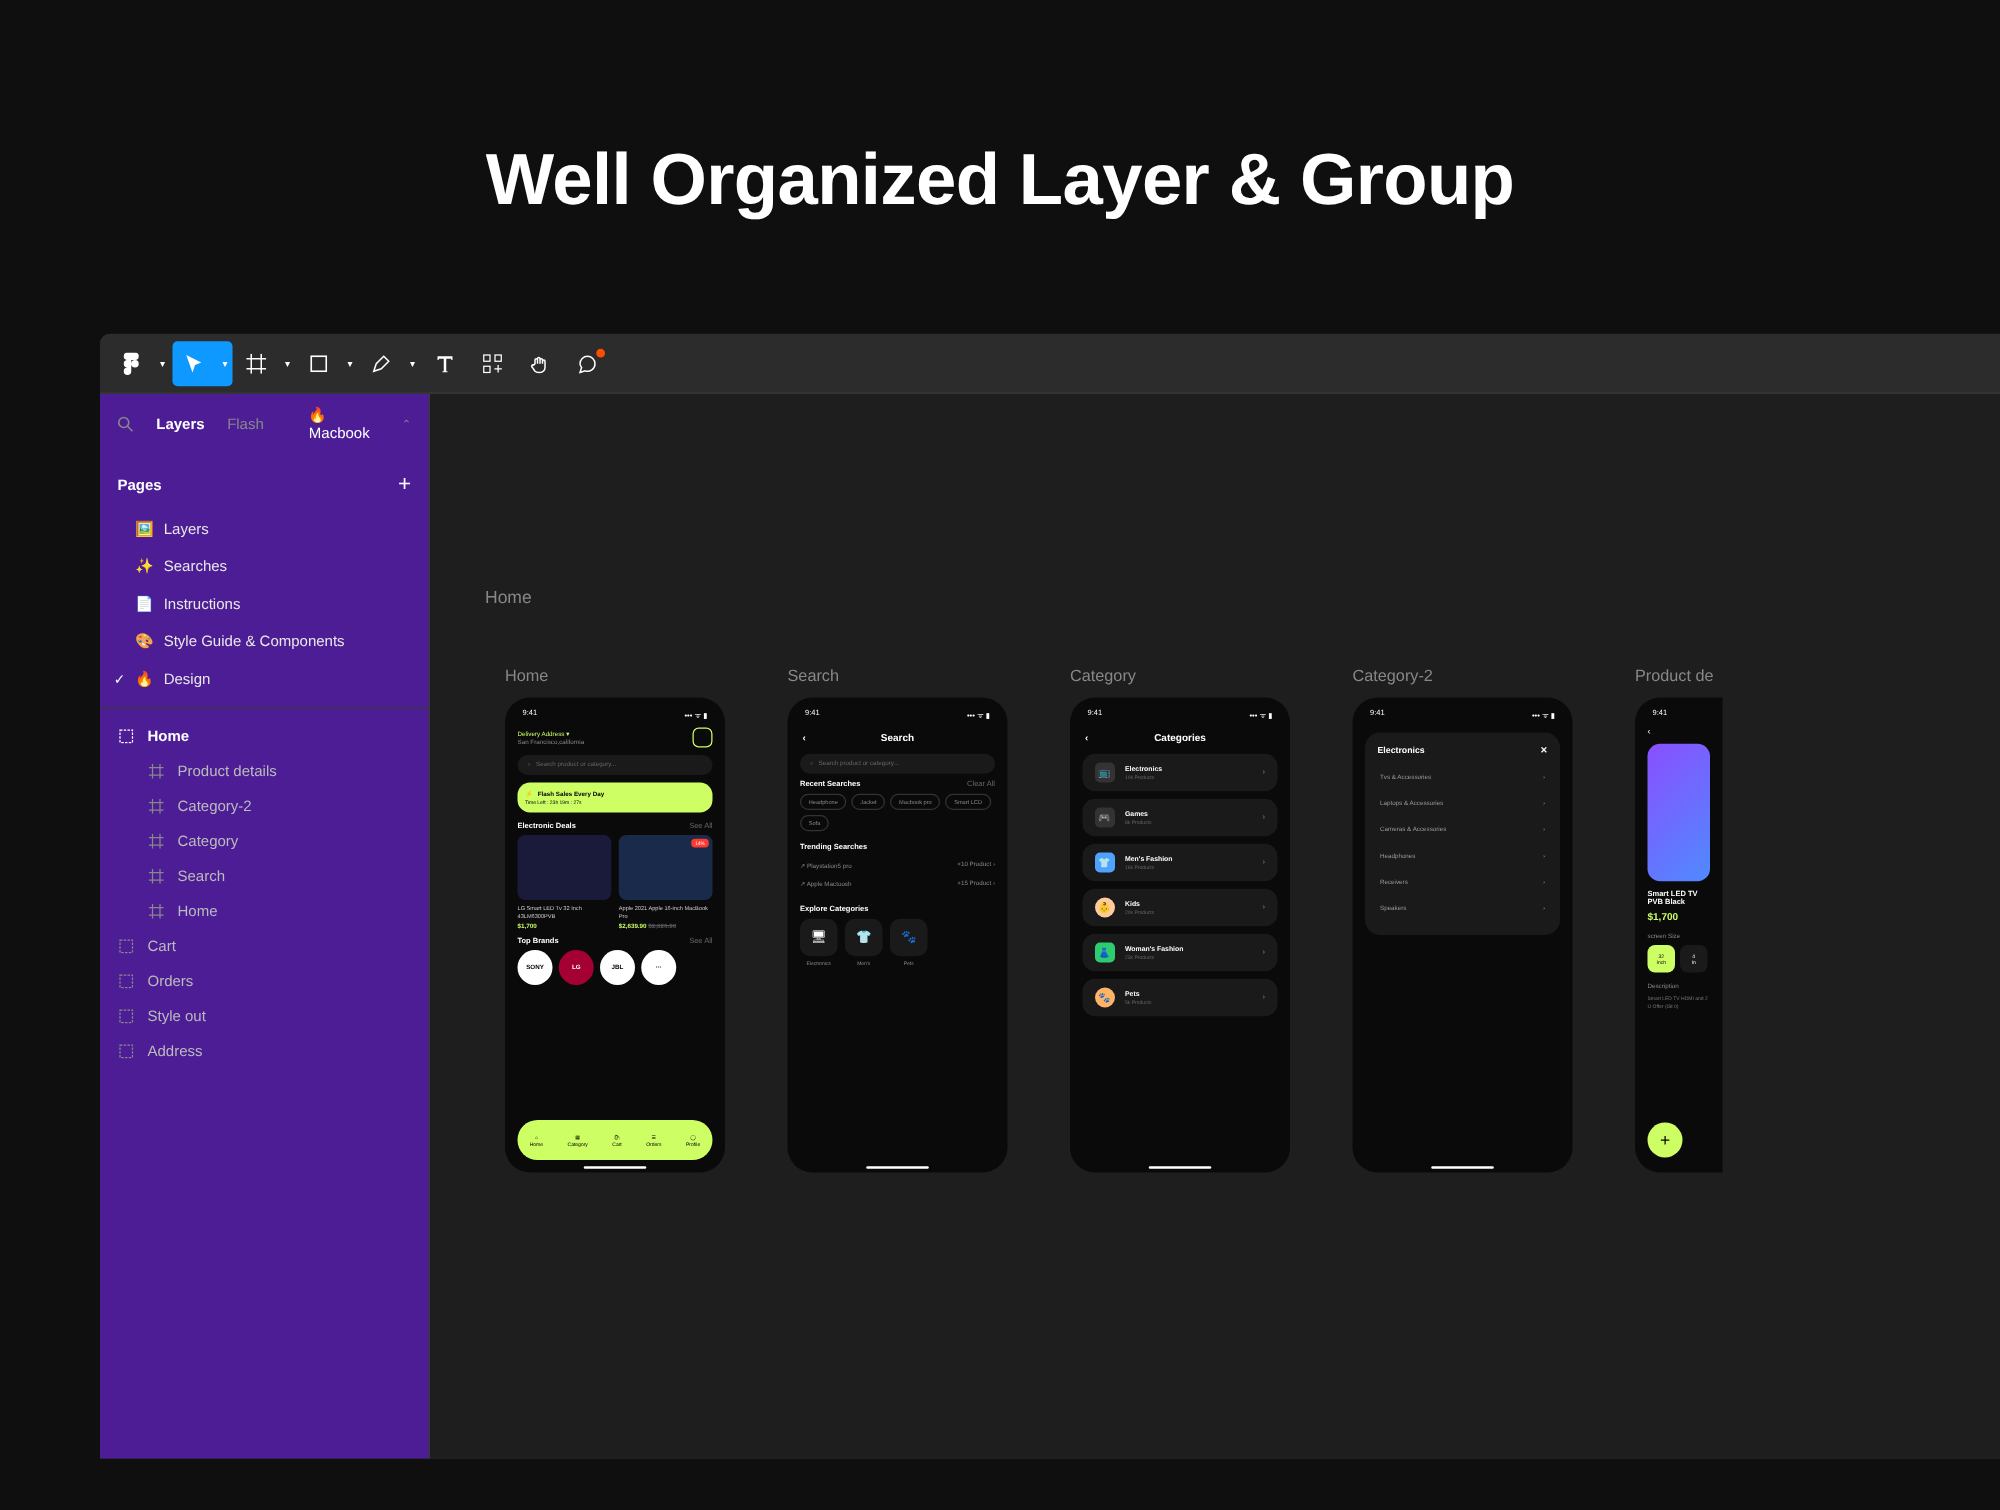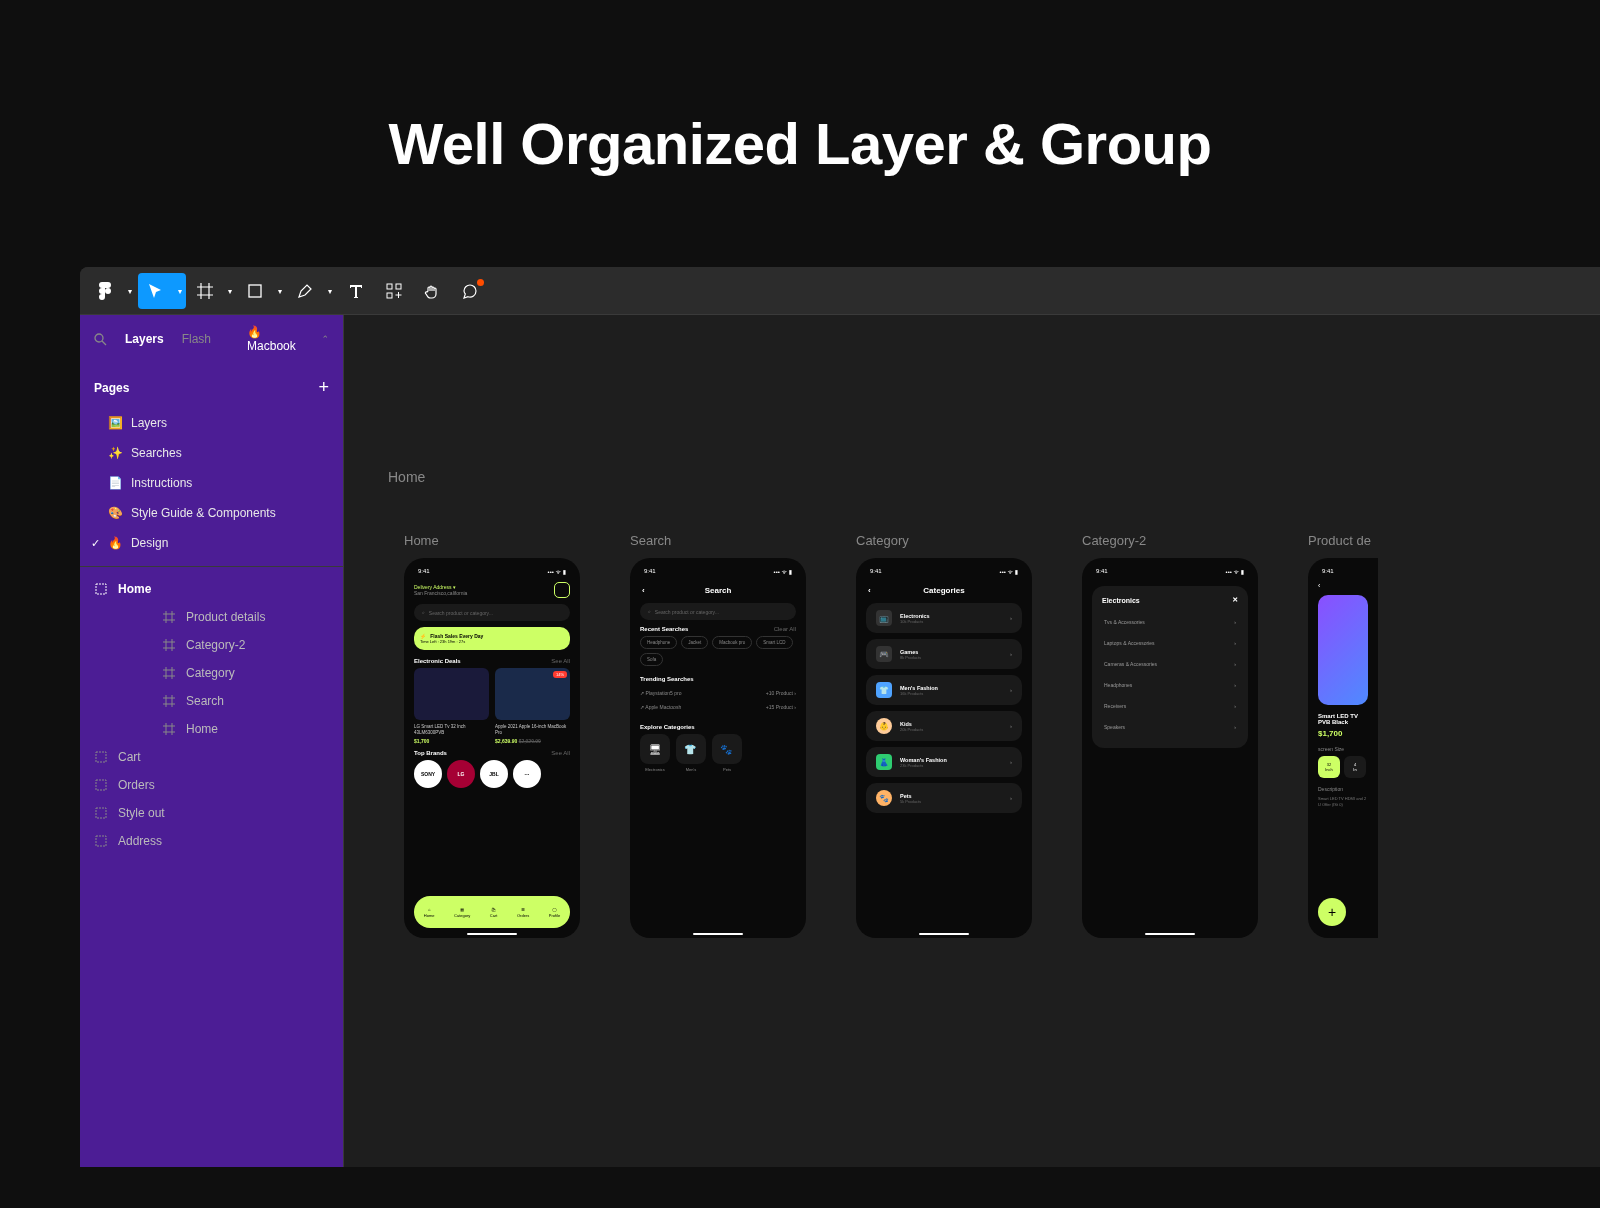--- a/index.html
+++ b/index.html
@@ -109,21 +109,21 @@
 .divider { height: 1px; background: #3a3a3a; margin: 8px 0; }
 .layer-item {
   display: flex;
   align-items: center;
   padding: 7px 14px;
   gap: 10px;
   font-size: 12px;
   color: #bbb;
 }
 .layer-item.bold { color: #fff; font-weight: 600; }
-.layer-item.indent1 { padding-left: 38px; margin-left: 44px; }
+.layer-item.indent1 { padding-left: 38px; }
 .layer-icon {
   width: 14px;
   height: 14px;
   display: inline-flex;
   align-items: center;
   justify-content: center;
 }
 .canvas {
   flex: 1;
   background: #1E1E1E;

